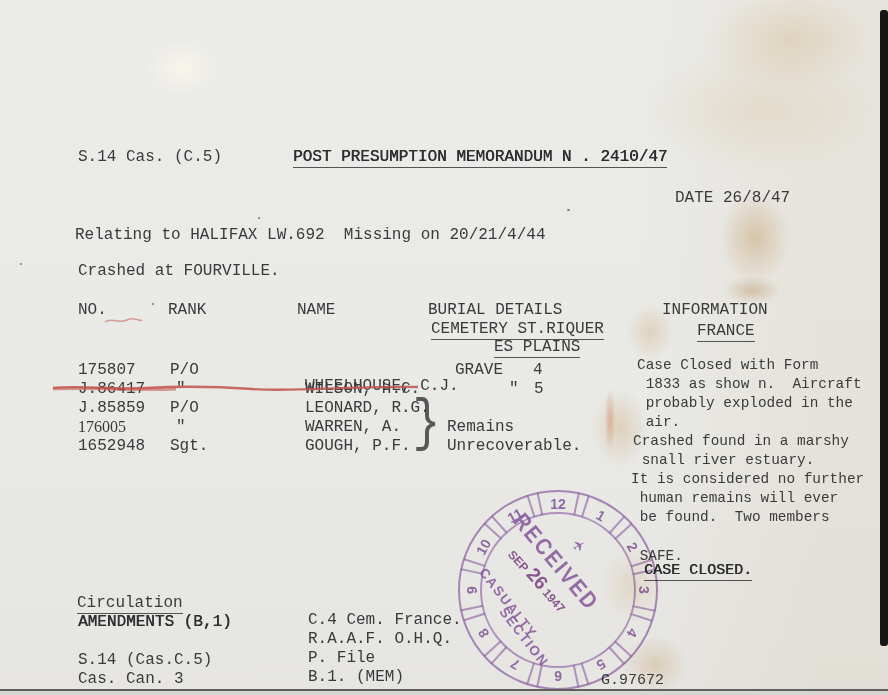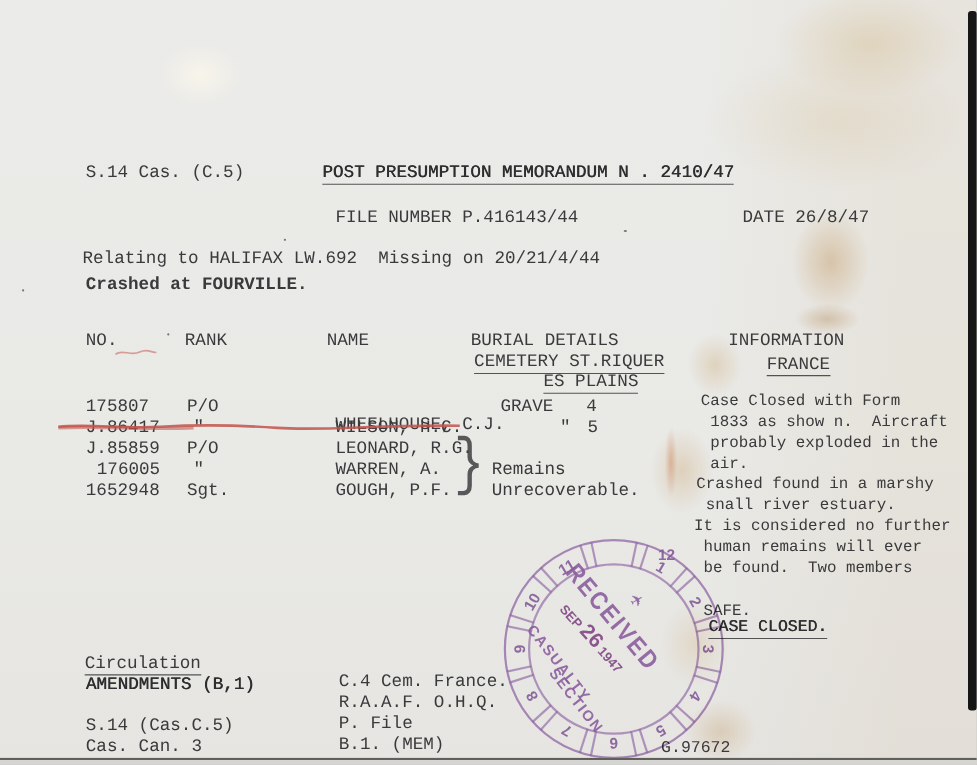--- a/index.html
+++ b/index.html
@@ -46,24 +46,23 @@
 </style>
 </head>
 <body>
 
 <div class="page">
 
   <div class="stains"></div>
 
   <div class="typed" style="left:78px;top:148px;">S.14 Cas. (C.5)</div>
   <div class="typed dark" style="left:293px;top:148px;"><span class="ul">POST PRESUMPTION MEMORANDUM N . 2410/47</span></div>
-  <div class="typed" style="left:305px;top:189px;">FILE NUMBER P.416143/44</div>
   <div class="typed" style="left:675px;top:189px;">DATE 26/8/47</div>
   <div class="typed" style="left:75px;top:226px;">Relating to HALIFAX LW.692  Missing on 20/21/4/44</div>
-  <div class="typed" style="left:78px;top:250px;font-weight:bold;">Crashed at FOURVILLE.</div>
+  <div class="typed" style="left:78px;top:262px;">Crashed at FOURVILLE.</div>
 
   <div class="typed" style="left:78px;top:301px;">NO.</div>
   <div class="typed" style="left:168px;top:301px;">RANK</div>
   <div class="typed" style="left:297px;top:301px;">NAME</div>
   <div class="typed" style="left:428px;top:301px;">BURIAL DETAILS</div>
   <div class="typed" style="left:662px;top:301px;">INFORMATION</div>
   <div class="typed" style="left:431px;top:320px;"><span class="ul">CEMETERY ST.RIQUER</span></div>
   <div class="typed" style="left:494px;top:338px;"><span class="ul">ES PLAINS</span></div>
   <div class="typed" style="left:697px;top:322px;"><span class="ul">FRANCE</span></div>
 
@@ -76,21 +75,21 @@
   <div class="typed" style="left:78px;top:380px;">J.86417</div>
   <div class="typed" style="left:176px;top:380px;">"</div>
   <div class="typed" style="left:305px;top:380px;">WILSON, H.C.</div>
   <div class="typed" style="left:509px;top:380px;">"</div>
   <div class="typed" style="left:534px;top:380px;">5</div>
 
   <div class="typed" style="left:78px;top:399px;">J.85859</div>
   <div class="typed" style="left:170px;top:399px;">P/O</div>
   <div class="typed" style="left:305px;top:399px;">LEONARD, R.G.</div>
 
-  <div class="typed" style="left:88px;top:418px;">176005</div>
+  <div class="typed" style="left:78px;top:418px;font-family:Liberation Serif, serif;">176005</div>
   <div class="typed" style="left:176px;top:418px;">"</div>
   <div class="typed" style="left:305px;top:418px;">WARREN, A.</div>
   <div class="typed" style="left:447px;top:418px;">Remains</div>
 
   <div class="typed" style="left:78px;top:437px;">1652948</div>
   <div class="typed" style="left:170px;top:437px;">Sgt.</div>
   <div class="typed" style="left:305px;top:437px;">GOUGH, P.F.</div>
   <div class="typed" style="left:447px;top:437px;">Unrecoverable.</div>
 
   <div class="brace" style="left:409px;top:393px;">}</div>
@@ -124,21 +123,21 @@
   <div class="typed" style="left:308px;top:630px;">R.A.A.F. O.H.Q.</div>
   <div class="typed" style="left:308px;top:649px;">P. File</div>
   <div class="typed" style="left:308px;top:668px;">B.1. (MEM)</div>
 
   <div class="typed" style="left:601px;top:672px;font-size:15px;">G.97672</div>
 
   <div class="stamp">
     <div class="ring-outer"></div>
     <div class="ring-inner"></div>
     <div>
-        <span class="dial-num" style="transform: translate(-50%, -50%) rotate(0deg) translateY(-86px); margin-left: 48px;">12</span>
+        <span class="dial-num" style="transform: translate(-50%, -50%) rotate(0deg) translateY(-86px);">12</span>
         <span class="dial-tick" style="transform: translate(-50%, -50%) rotate(12deg) translateY(-88px);"></span>
         <span class="dial-tick" style="transform: translate(-50%, -50%) rotate(18deg) translateY(-88px);"></span>
         <span class="dial-num" style="transform: translate(-50%, -50%) rotate(30deg) translateY(-86px);">1</span>
         <span class="dial-tick" style="transform: translate(-50%, -50%) rotate(42deg) translateY(-88px);"></span>
         <span class="dial-tick" style="transform: translate(-50%, -50%) rotate(48deg) translateY(-88px);"></span>
         <span class="dial-num" style="transform: translate(-50%, -50%) rotate(60deg) translateY(-86px);">2</span>
         <span class="dial-tick" style="transform: translate(-50%, -50%) rotate(72deg) translateY(-88px);"></span>
         <span class="dial-tick" style="transform: translate(-50%, -50%) rotate(78deg) translateY(-88px);"></span>
         <span class="dial-num" style="transform: translate(-50%, -50%) rotate(90deg) translateY(-86px);">3</span>
         <span class="dial-tick" style="transform: translate(-50%, -50%) rotate(102deg) translateY(-88px);"></span>

